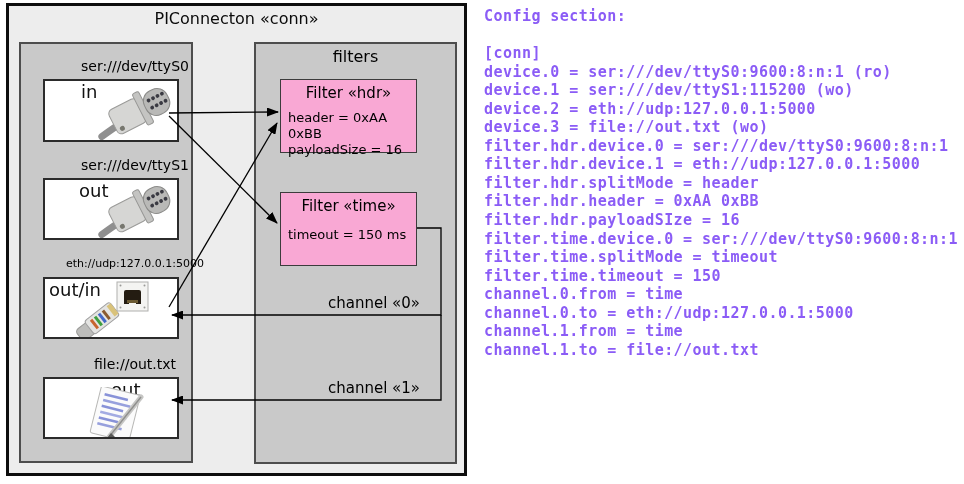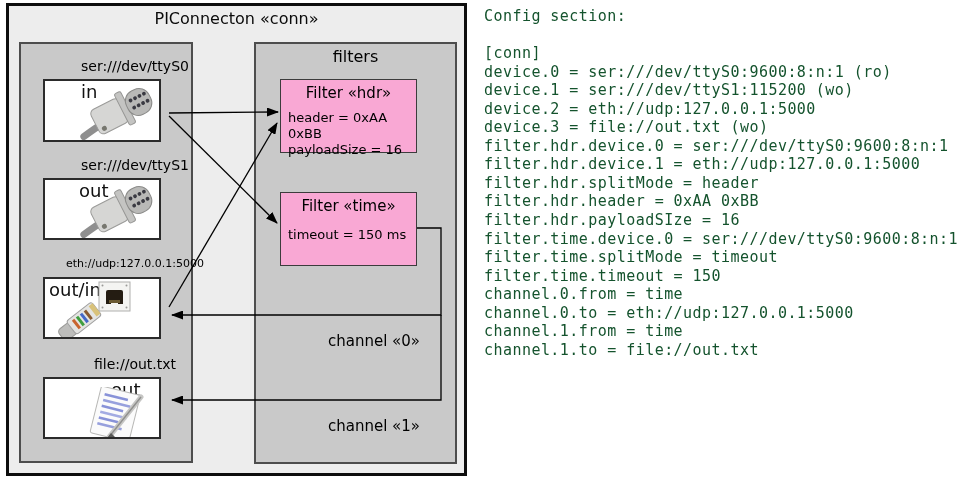--- a/index.html
+++ b/index.html
@@ -11,47 +11,47 @@
     background:#ededed;border:3px solid #0d0d0d;box-sizing:border-box;}
   .diagram-title{position:absolute;left:6px;top:9px;width:461px;text-align:center;
     font-size:16px;color:#0a0a0a;}
   .panel{position:absolute;background:#c9c9c9;border:2px solid #4d4d4d;box-sizing:border-box;}
   .devices-panel{left:19px;top:42px;width:174px;height:421px;}
   .filters-panel{left:254px;top:42px;width:203px;height:422px;}
   .filters-title{position:absolute;left:254px;top:47px;width:203px;text-align:center;font-size:16px;}
 
   .device-label{position:absolute;left:19px;width:174px;text-align:center;font-size:14px;padding-left:29px;}
   .lbl1{top:58px}.lbl2{top:157px}.lbl3{top:257px;font-size:11px}.lbl4{top:356px}
-  .device-box{position:absolute;left:43px;width:118px;height:62px;background:#ffffff;
+  .device-box{position:absolute;left:43px;width:136px;height:62px;background:#ffffff;
     border:2px solid #2b2b2b;box-sizing:border-box;overflow:hidden;}
   .box1{top:79px;height:63px}.box2{top:178px}.box3{top:277px}.box4{top:377px}
   .mode{position:absolute;top:0px;font-size:18px;color:#111;}
   .m1{left:36px}.m2{left:34px}.m3{left:4px}.m4{left:66px}
   .dev-icon{position:absolute;}
   .icon-serial{right:2px;bottom:0px;}
   .icon-eth{right:1px;top:1px;}
   .icon-note{left:42px;top:8px;}
 
   .filter-box{position:absolute;left:280px;width:137px;height:74px;background:#f9a8d4;
     border:1.5px solid #3c3c3c;box-sizing:border-box;}
   .fhdr{top:79px}.ftime{top:192px}
   .filter-title{margin-top:4px;text-align:center;font-size:15px;}
   .filter-attrs{position:absolute;left:7px;font-size:13px;line-height:16px;}
   .fhdr .filter-attrs{top:30px}
   .ftime .filter-attrs{top:34px}
 
-  .channel-label{position:absolute;left:310px;width:110px;text-align:right;font-size:15px;margin-top:38px;}
+  .channel-label{position:absolute;left:310px;width:110px;text-align:right;font-size:15px;}
   .ch0{top:294px}.ch1{top:379px}
 
   svg.overlay{position:absolute;left:0;top:0;pointer-events:none;}
 
   
   .config{position:absolute;left:484px;top:7px;width:478px;
-    font-family:"DejaVu Sans Mono",monospace;font-size:15px;font-weight:400;
-    letter-spacing:0.45px;color:#14532d;}
+    font-family:"DejaVu Sans Mono",monospace;font-size:15px;font-weight:700;
+    letter-spacing:0.45px;color:#8b5cf6;}
   .cfg-line{height:18.55px;white-space:pre;}
 </style>
 </head>
 <body>
 
 <div class="stage">
 
   <div class="outer-box"></div>
   <div class="diagram-title">PIConnecton «conn»</div>
 

